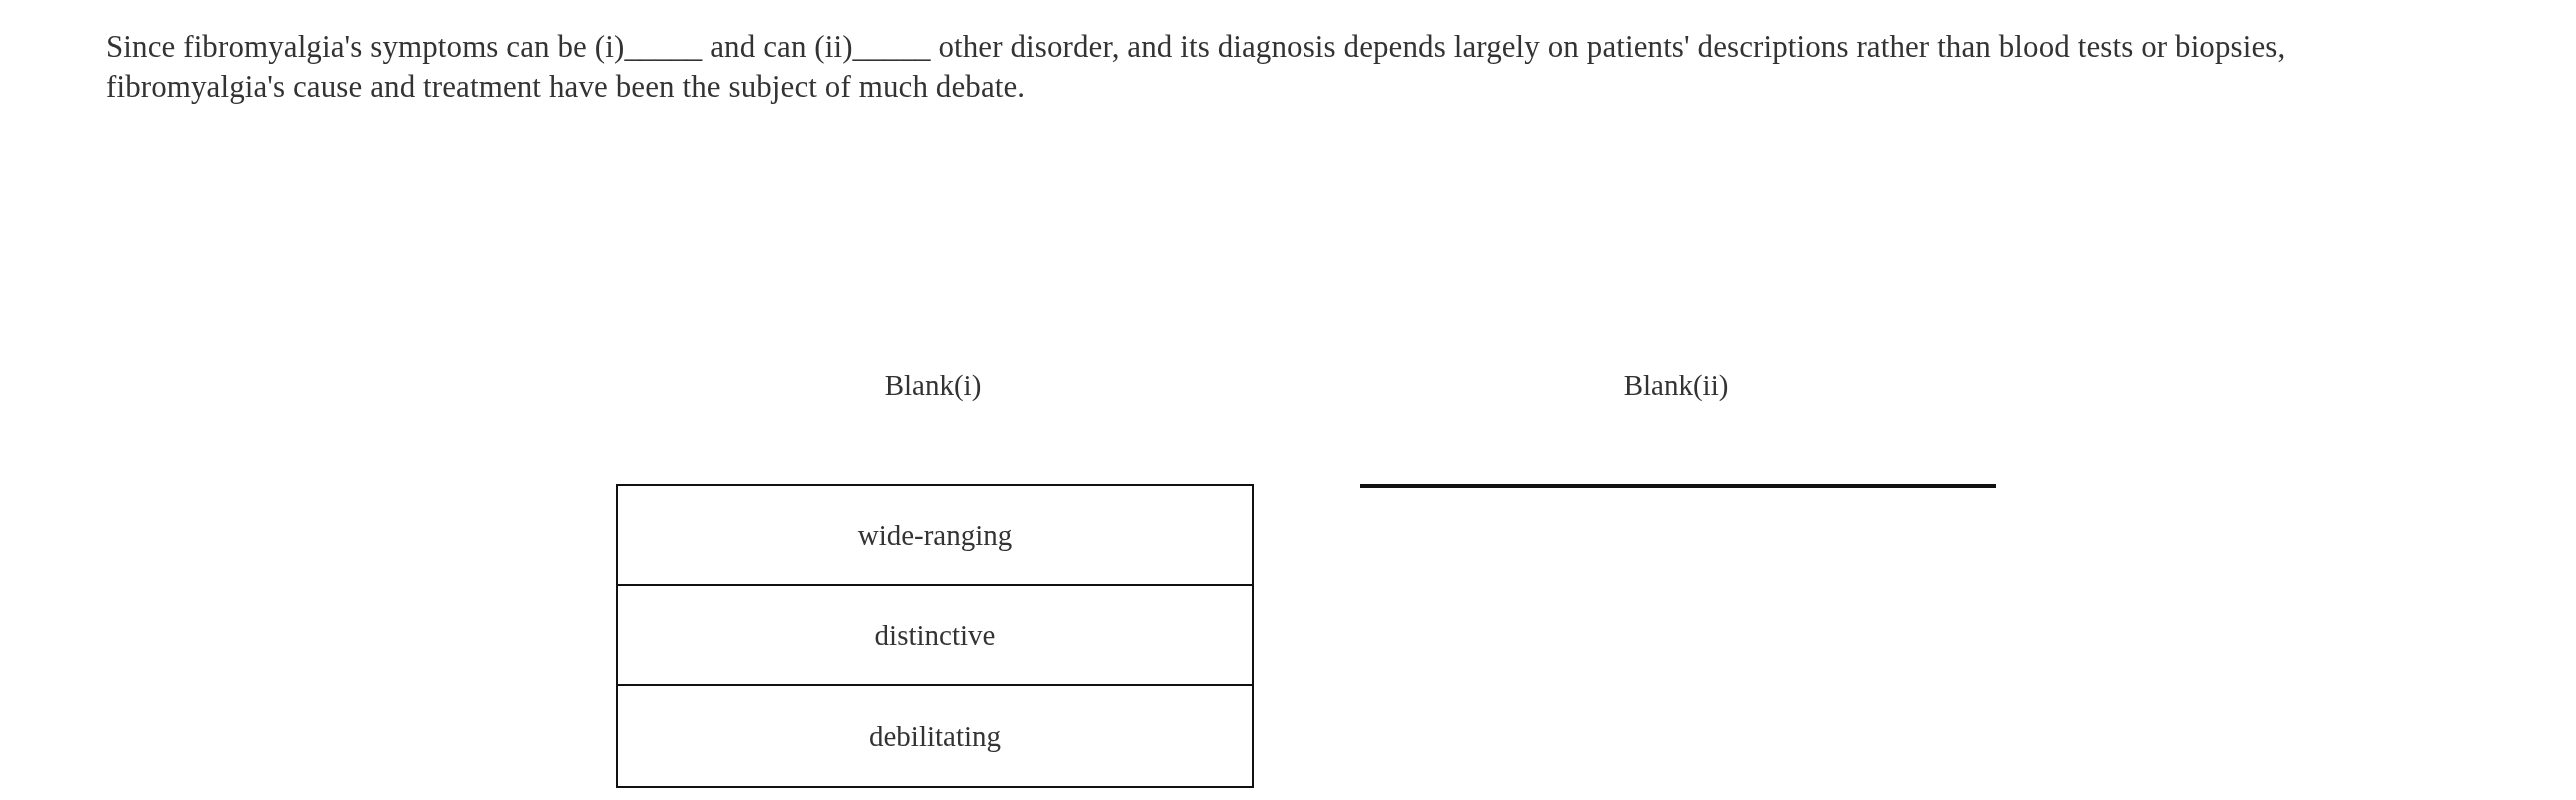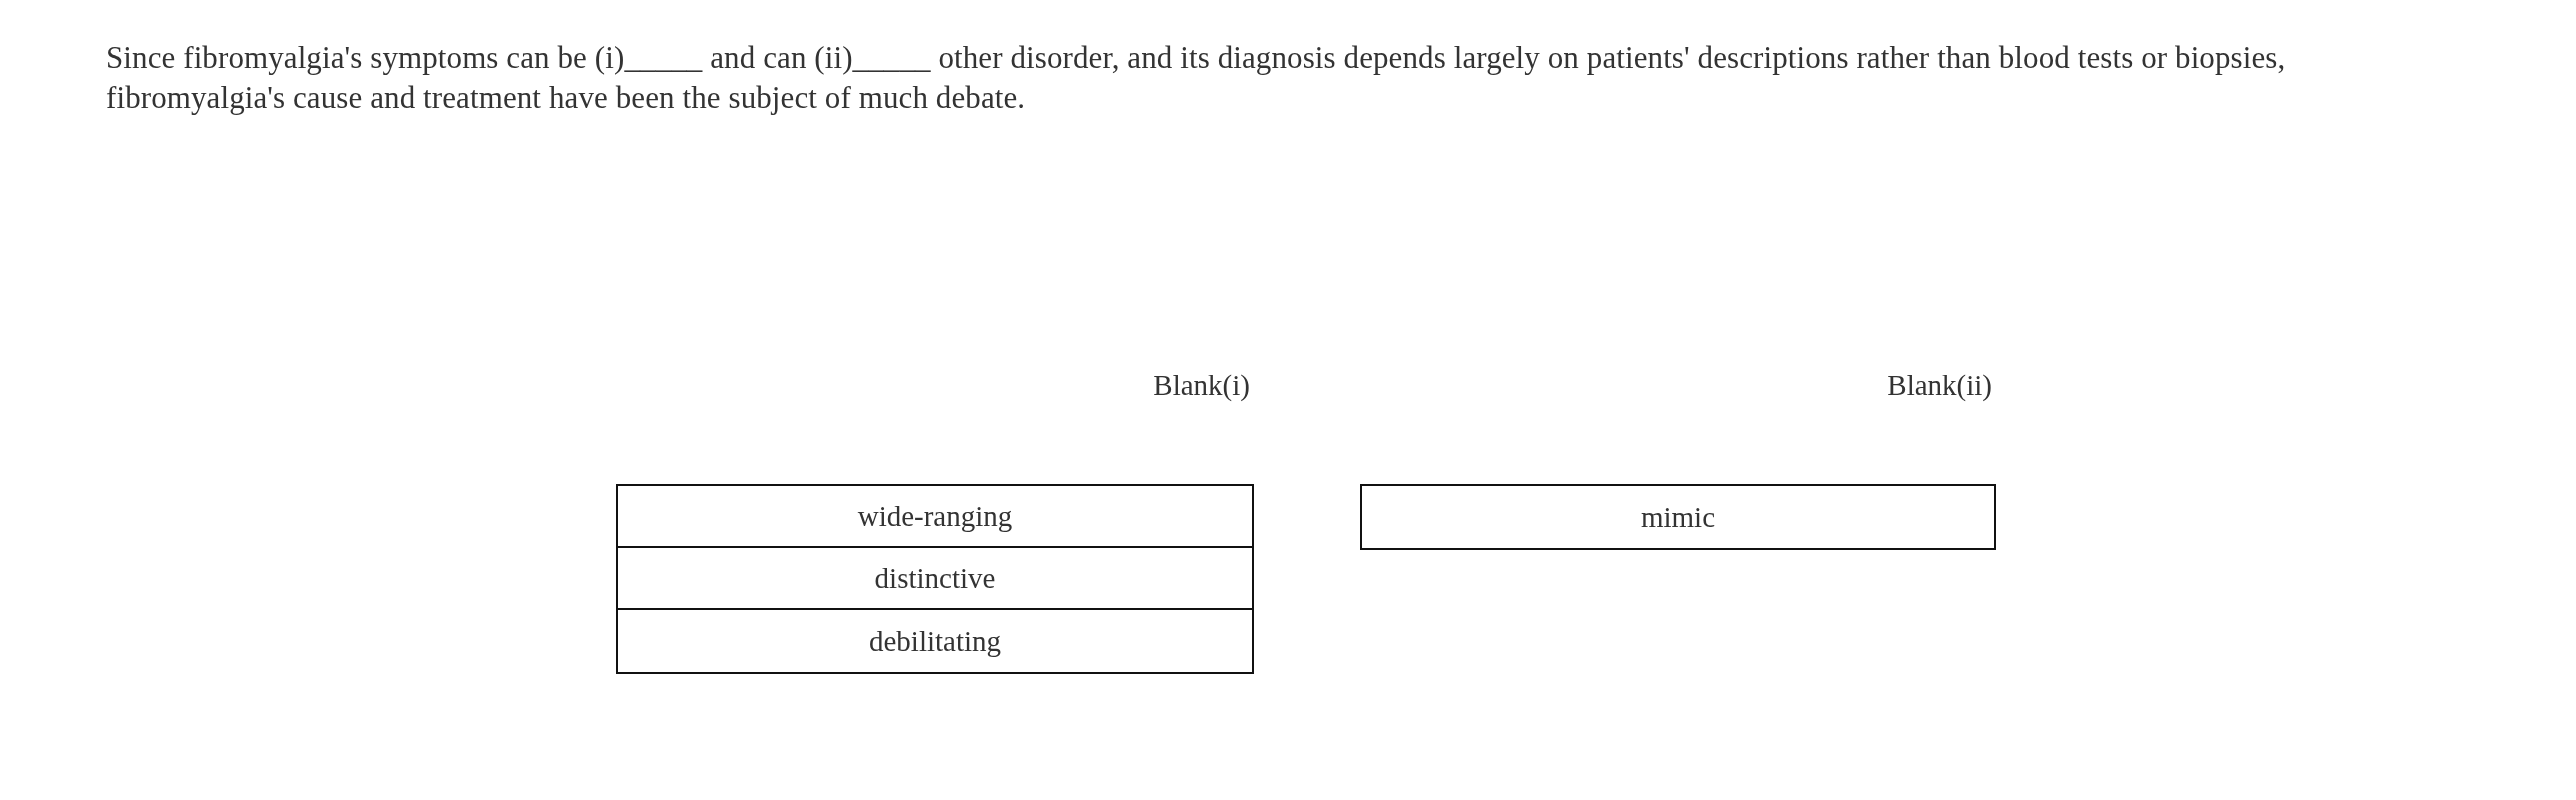--- a/index.html
+++ b/index.html
@@ -15,21 +15,21 @@
     overflow: hidden;
     font-family: "Liberation Serif", "DejaVu Serif", serif;
     color: #333333;
     -webkit-font-smoothing: antialiased;
   }
 
   
   .passage {
     position: absolute;
     left: 106px;
-    top: 38px;
+    top: 27px;
     width: 2259px;
     font-size: 31px;
     line-height: 1.28;
     color: #333333;
     letter-spacing: 0.1px;
   }
   .passage .blank {
     display: inline-block;
     white-space: pre;
     color: #333333;
@@ -51,39 +51,39 @@
   }
 
   .column {
     position: absolute;
     top: 0;
   }
   .column.col-0 { left: 0px;    width: 634px; }
   .column.col-1 { left: 744px;  width: 632px; }
 
   .column-header {
-    text-align: right;
+    text-align: center;
     font-size: 29px;
     line-height: 1;
     color: #333333;
     padding-bottom: 0;
     height: 41px;
   }
 
   .option-table {
     margin-top: 72px;
     border: 2.4px solid #111111;
     border-collapse: collapse;
     width: 100%;
     background: #ffffff;
   }
 
   .option-row {
     display: block;
-    height: 62px;
+    height: 100px;
     border-bottom: 2.4px solid #111111;
     box-sizing: border-box;
     position: relative;
     background: #ffffff;
   }
   .option-row:last-child {
     border-bottom: none;
     border-radius: 8px;
   }
 
@@ -121,21 +121,18 @@
         </div>
         <div class="option-row">
           <span class="option-label">debilitating</span>
         </div>
       </div>
     </div>
 
     <div class="column col-1">
       <div class="column-header">Blank(ii)</div>
       <div class="option-table">
-        <div class="option-row">
-          <span class="option-label">mimic</span>
-        </div>
       </div>
     </div>
 
   </div>
 </div>
 
 
 </body></html>

